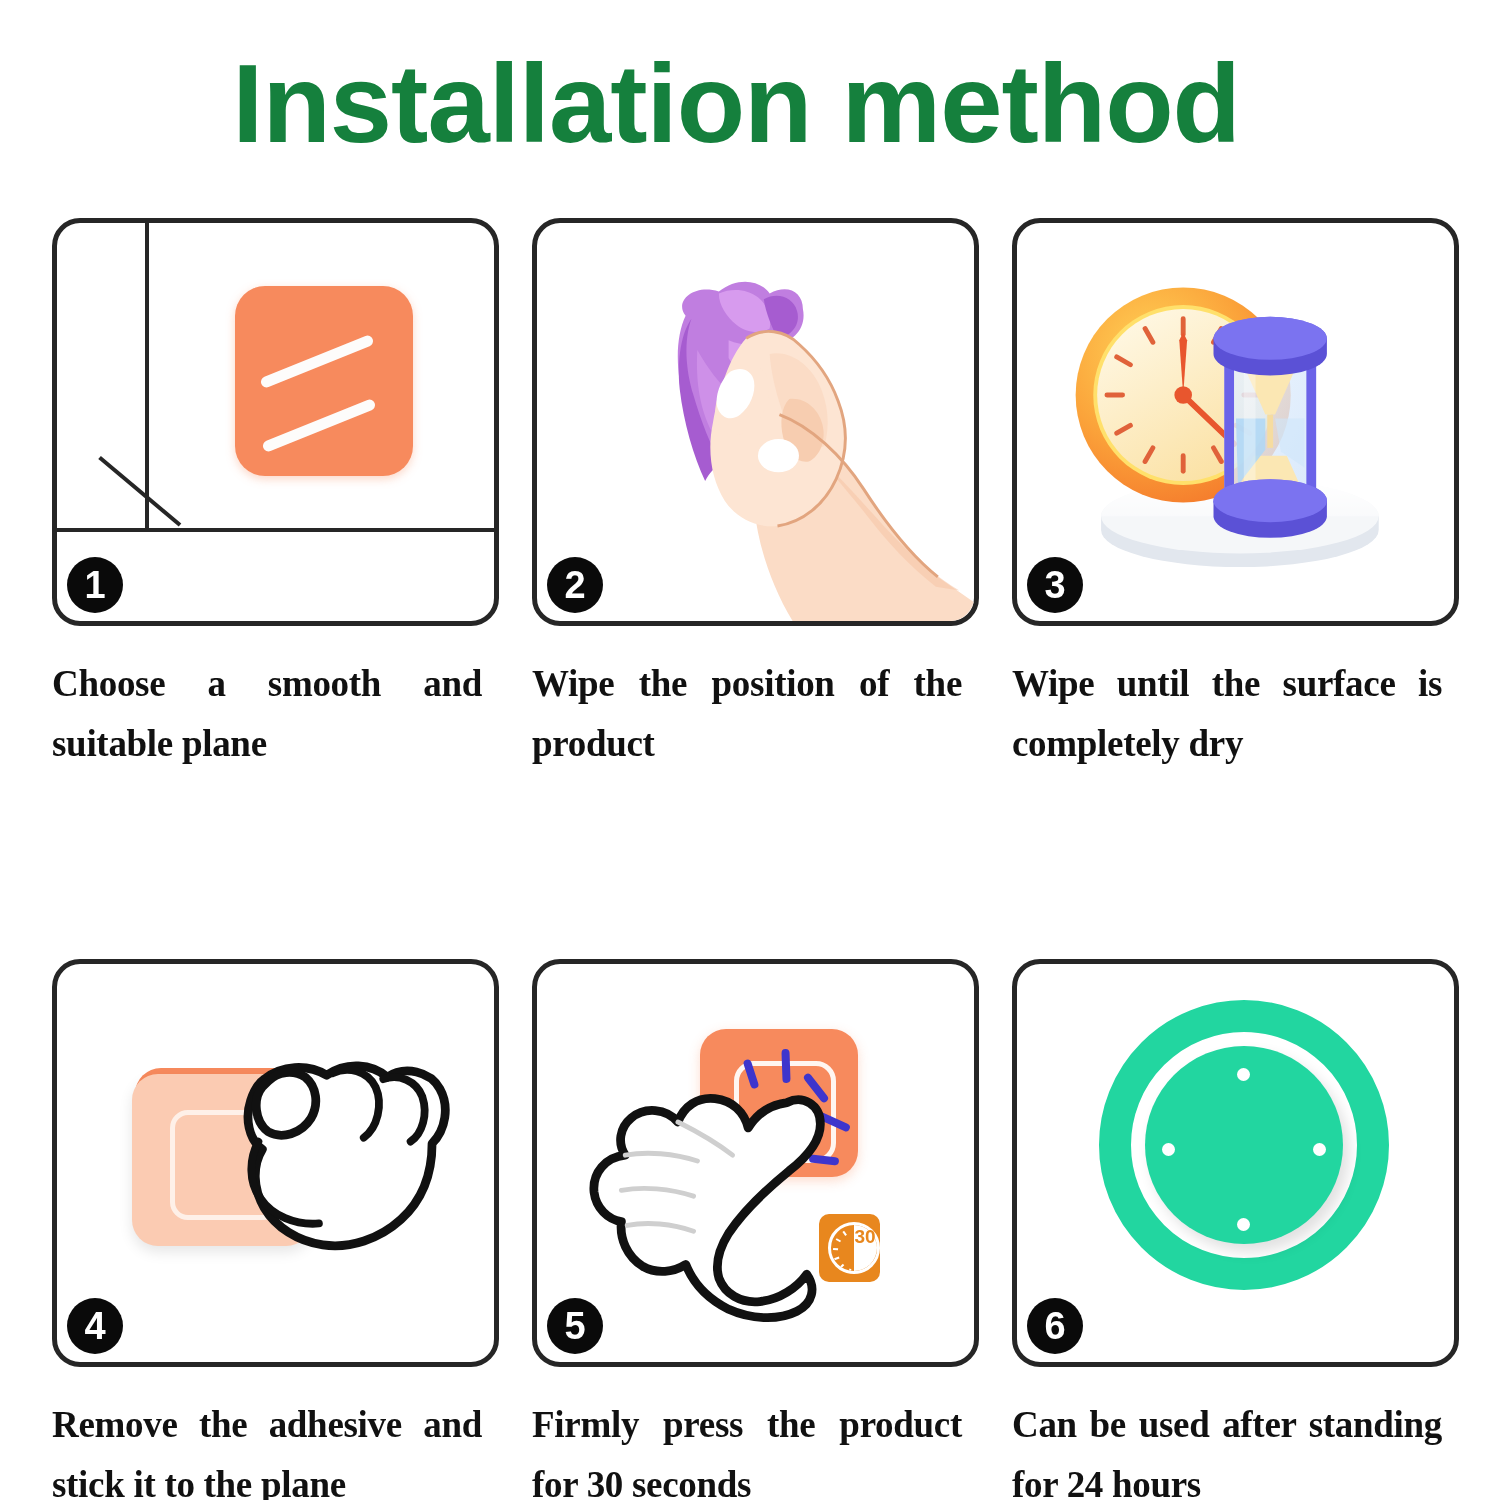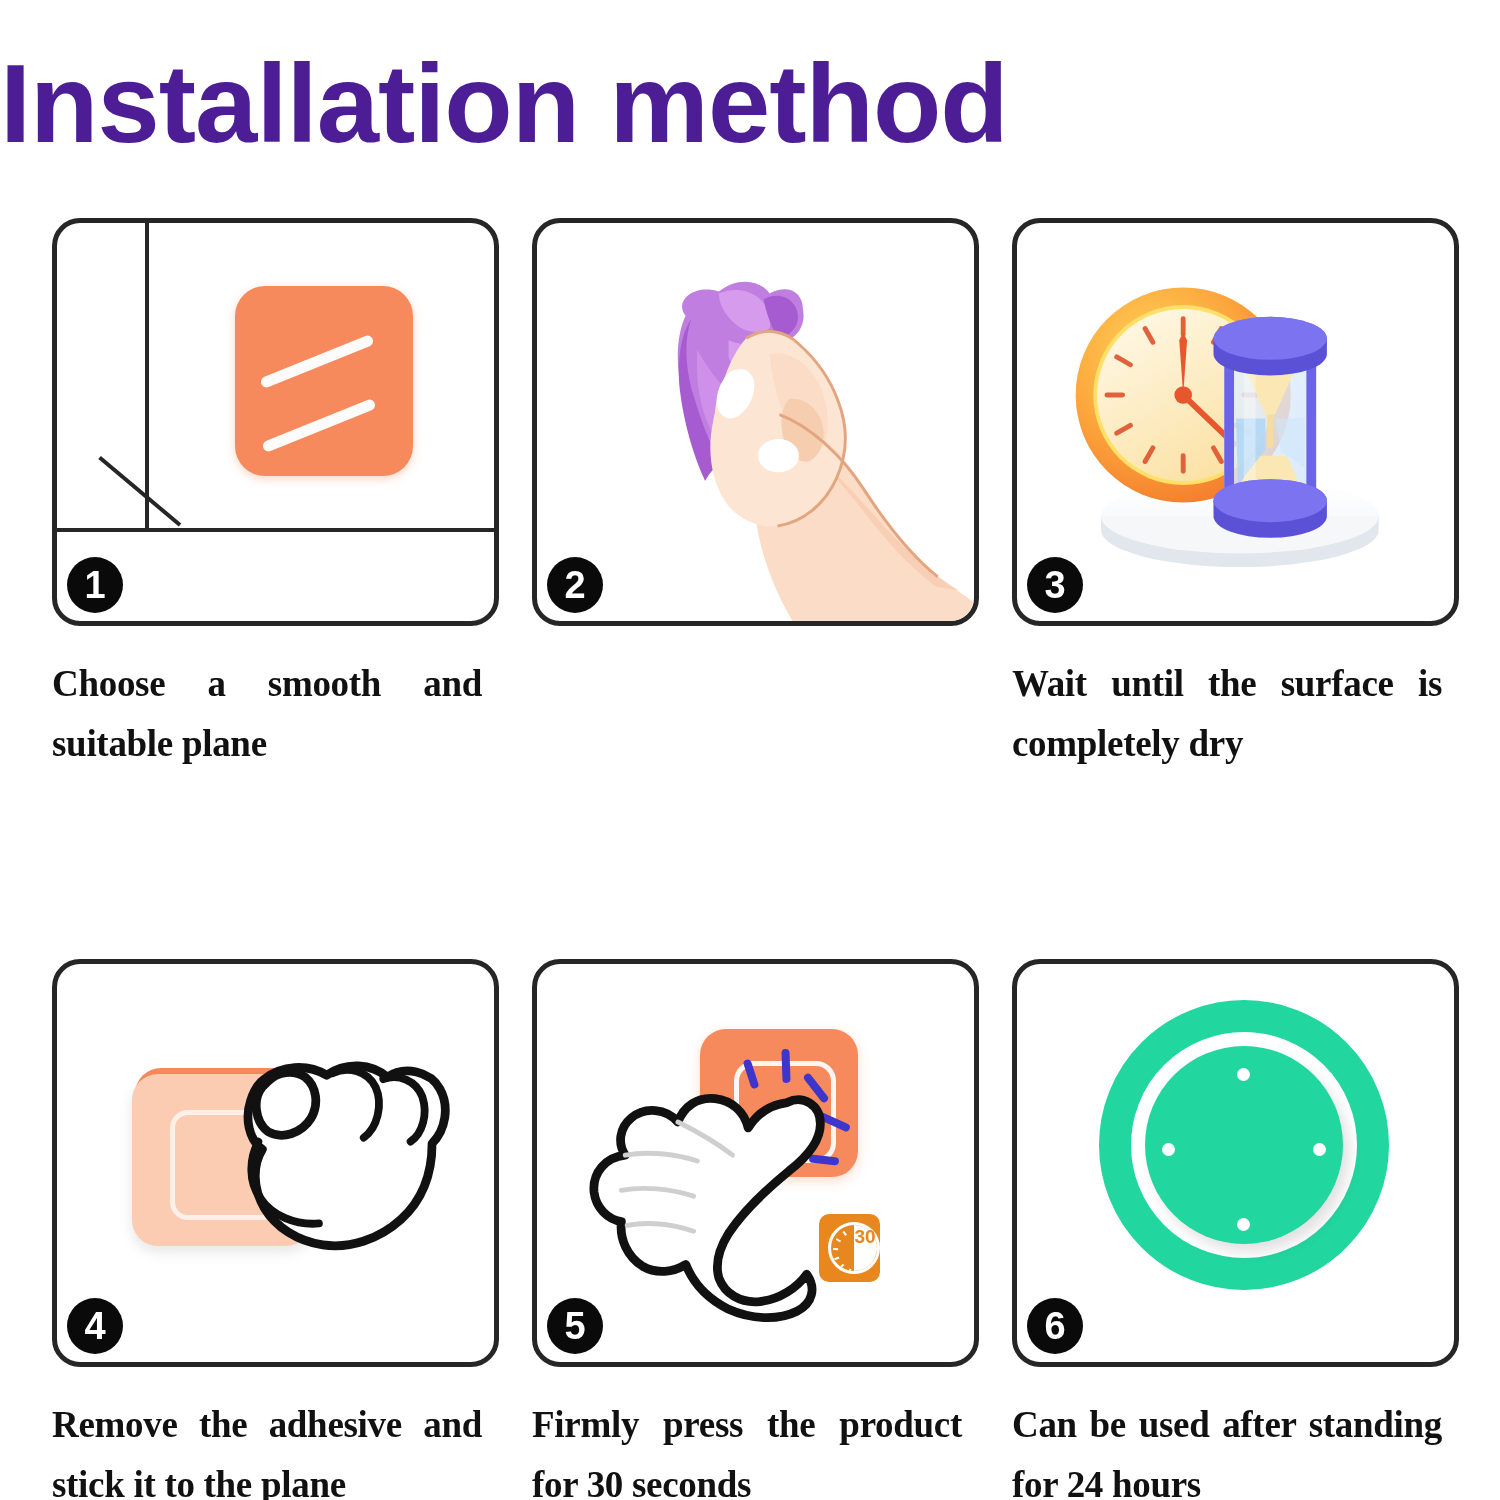--- a/index.html
+++ b/index.html
@@ -14,26 +14,26 @@
     overflow: hidden;
     position: relative;
   }
 
   
   .page-title {
     position: absolute;
     top: 42px;
     left: 0;
     width: 1240px;
-    text-align: left;
+    text-align: right;
     font-family: "Liberation Sans", sans-serif;
     font-size: 112px;
     font-weight: 700;
     letter-spacing: -1px;
-    color: #4c1d95;
+    color: #15803d;
     line-height: 1.1;
     white-space: nowrap;
   }
 
   
   .grid {
     position: absolute;
     top: 218px;
     left: 52px;
     width: 1400px;
@@ -335,20 +335,21 @@
 
           <ellipse cx="247" cy="238" rx="21" ry="17" fill="#FFFFFF"></ellipse>
 
           <path d="M214 118 C232 106 254 110 268 124 C286 140 300 160 308 182
                    C318 208 318 236 306 262 C294 288 272 306 246 310" fill="none" stroke="#E2A57F" stroke-width="3"></path>
           <path d="M248 196 C280 208 312 238 334 272 C356 306 380 338 410 362" fill="none" stroke="#E2A57F" stroke-width="3"></path>
         </svg>
       </div>
       <div class="badge">2</div>
     </div>
+    <div class="caption">Wipe the position of the product</div>
   </div>
 
   <div class="cell">
     <div class="panel">
       <div class="panel-inner">
         <svg class="p3-stage" viewBox="0 0 447 408">
           <defs>
             <radialGradient id="rimg" cx="35%" cy="30%" r="80%">
               <stop offset="0%" stop-color="#FFD257"></stop>
               <stop offset="55%" stop-color="#FBA33A"></stop>
@@ -416,21 +417,21 @@
           <ellipse cx="259" cy="118" rx="58" ry="22" fill="url(#capg)"></ellipse>
           <path d="M201 118 L201 134 A58 22 0 0 0 317 134 L317 118 Z" fill="#5B51D6"></path>
           <ellipse cx="259" cy="118" rx="58" ry="22" fill="#7B73F0"></ellipse>
           <ellipse cx="259" cy="284" rx="58" ry="22" fill="url(#capg)"></ellipse>
           <path d="M201 284 L201 300 A58 22 0 0 0 317 300 L317 284 Z" fill="#5B51D6"></path>
           <ellipse cx="259" cy="284" rx="58" ry="22" fill="#7B73F0"></ellipse>
         </svg>
       </div>
       <div class="badge">3</div>
     </div>
-    <div class="caption">Wait until the surface is completely dry</div>
+    <div class="caption">Wipe until the surface is completely dry</div>
   </div>
 
   <div class="cell row2">
     <div class="panel">
       <div class="panel-inner">
         <div class="plate4-base"></div>
         <div class="plate4-film"></div>
         <div class="plate4-inner"></div>
         <svg style="position:absolute;inset:0;width:100%;height:100%" viewBox="0 0 447 408">
           <path d="M212 118 C230 104 256 102 276 114 C296 100 322 102 338 116

